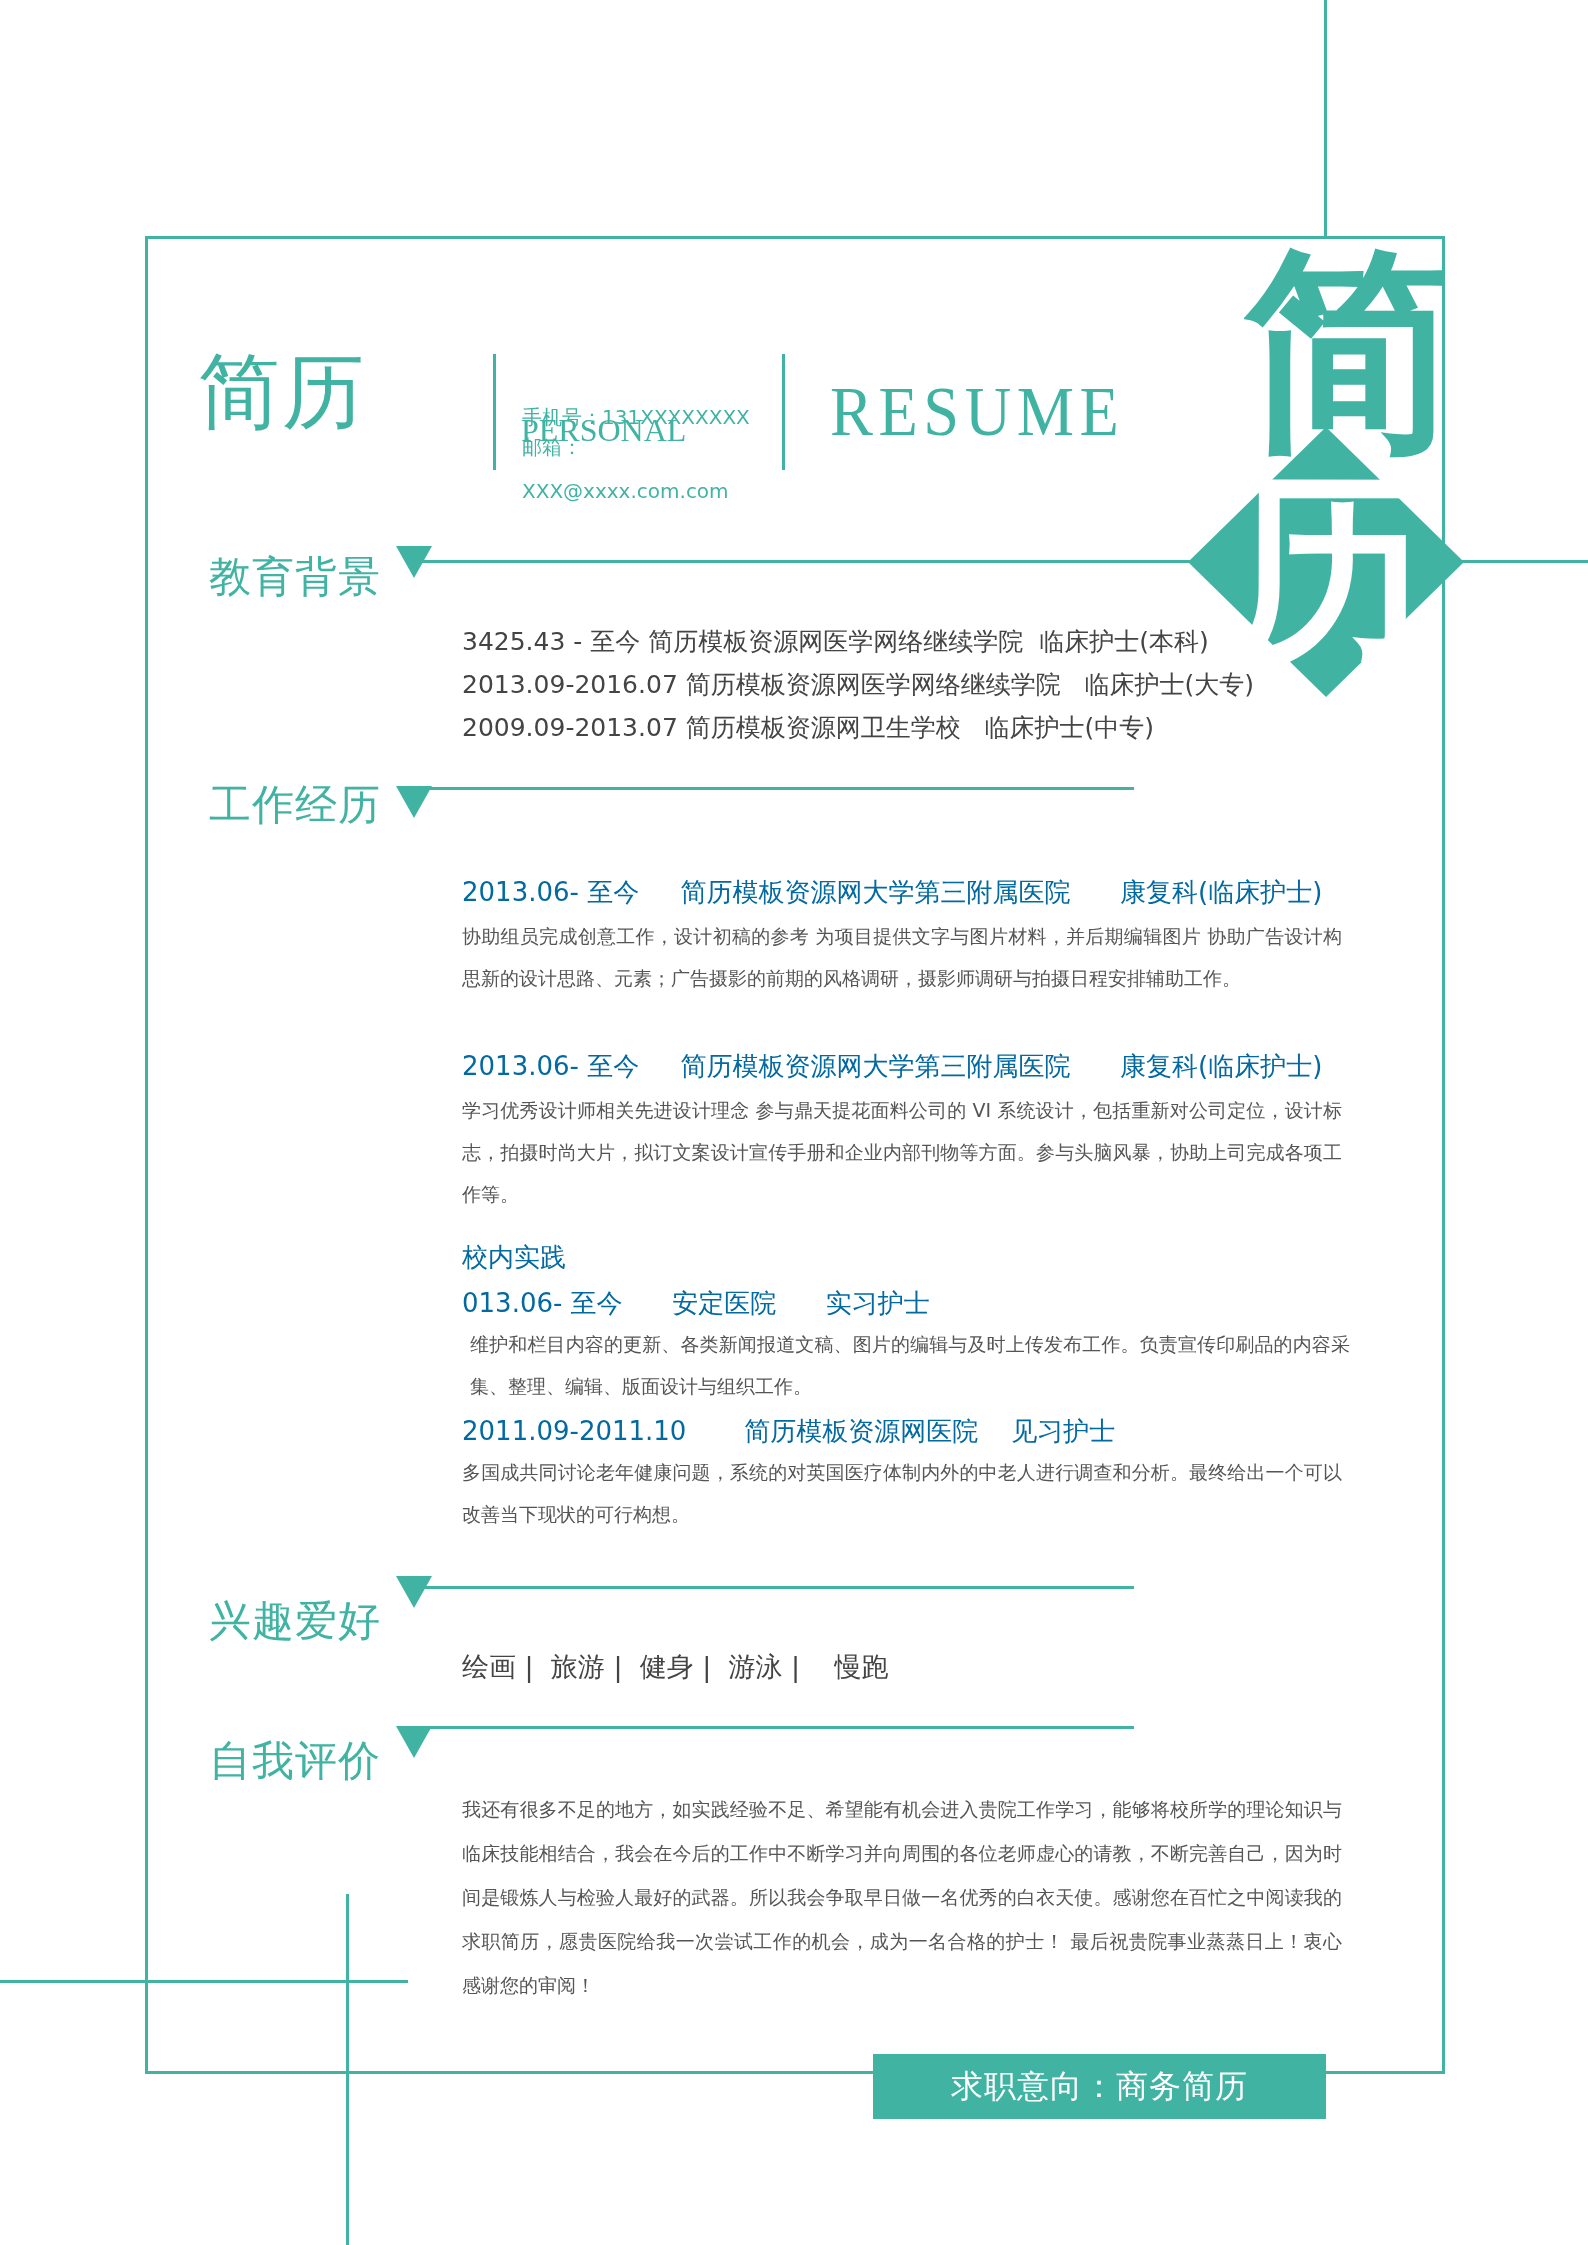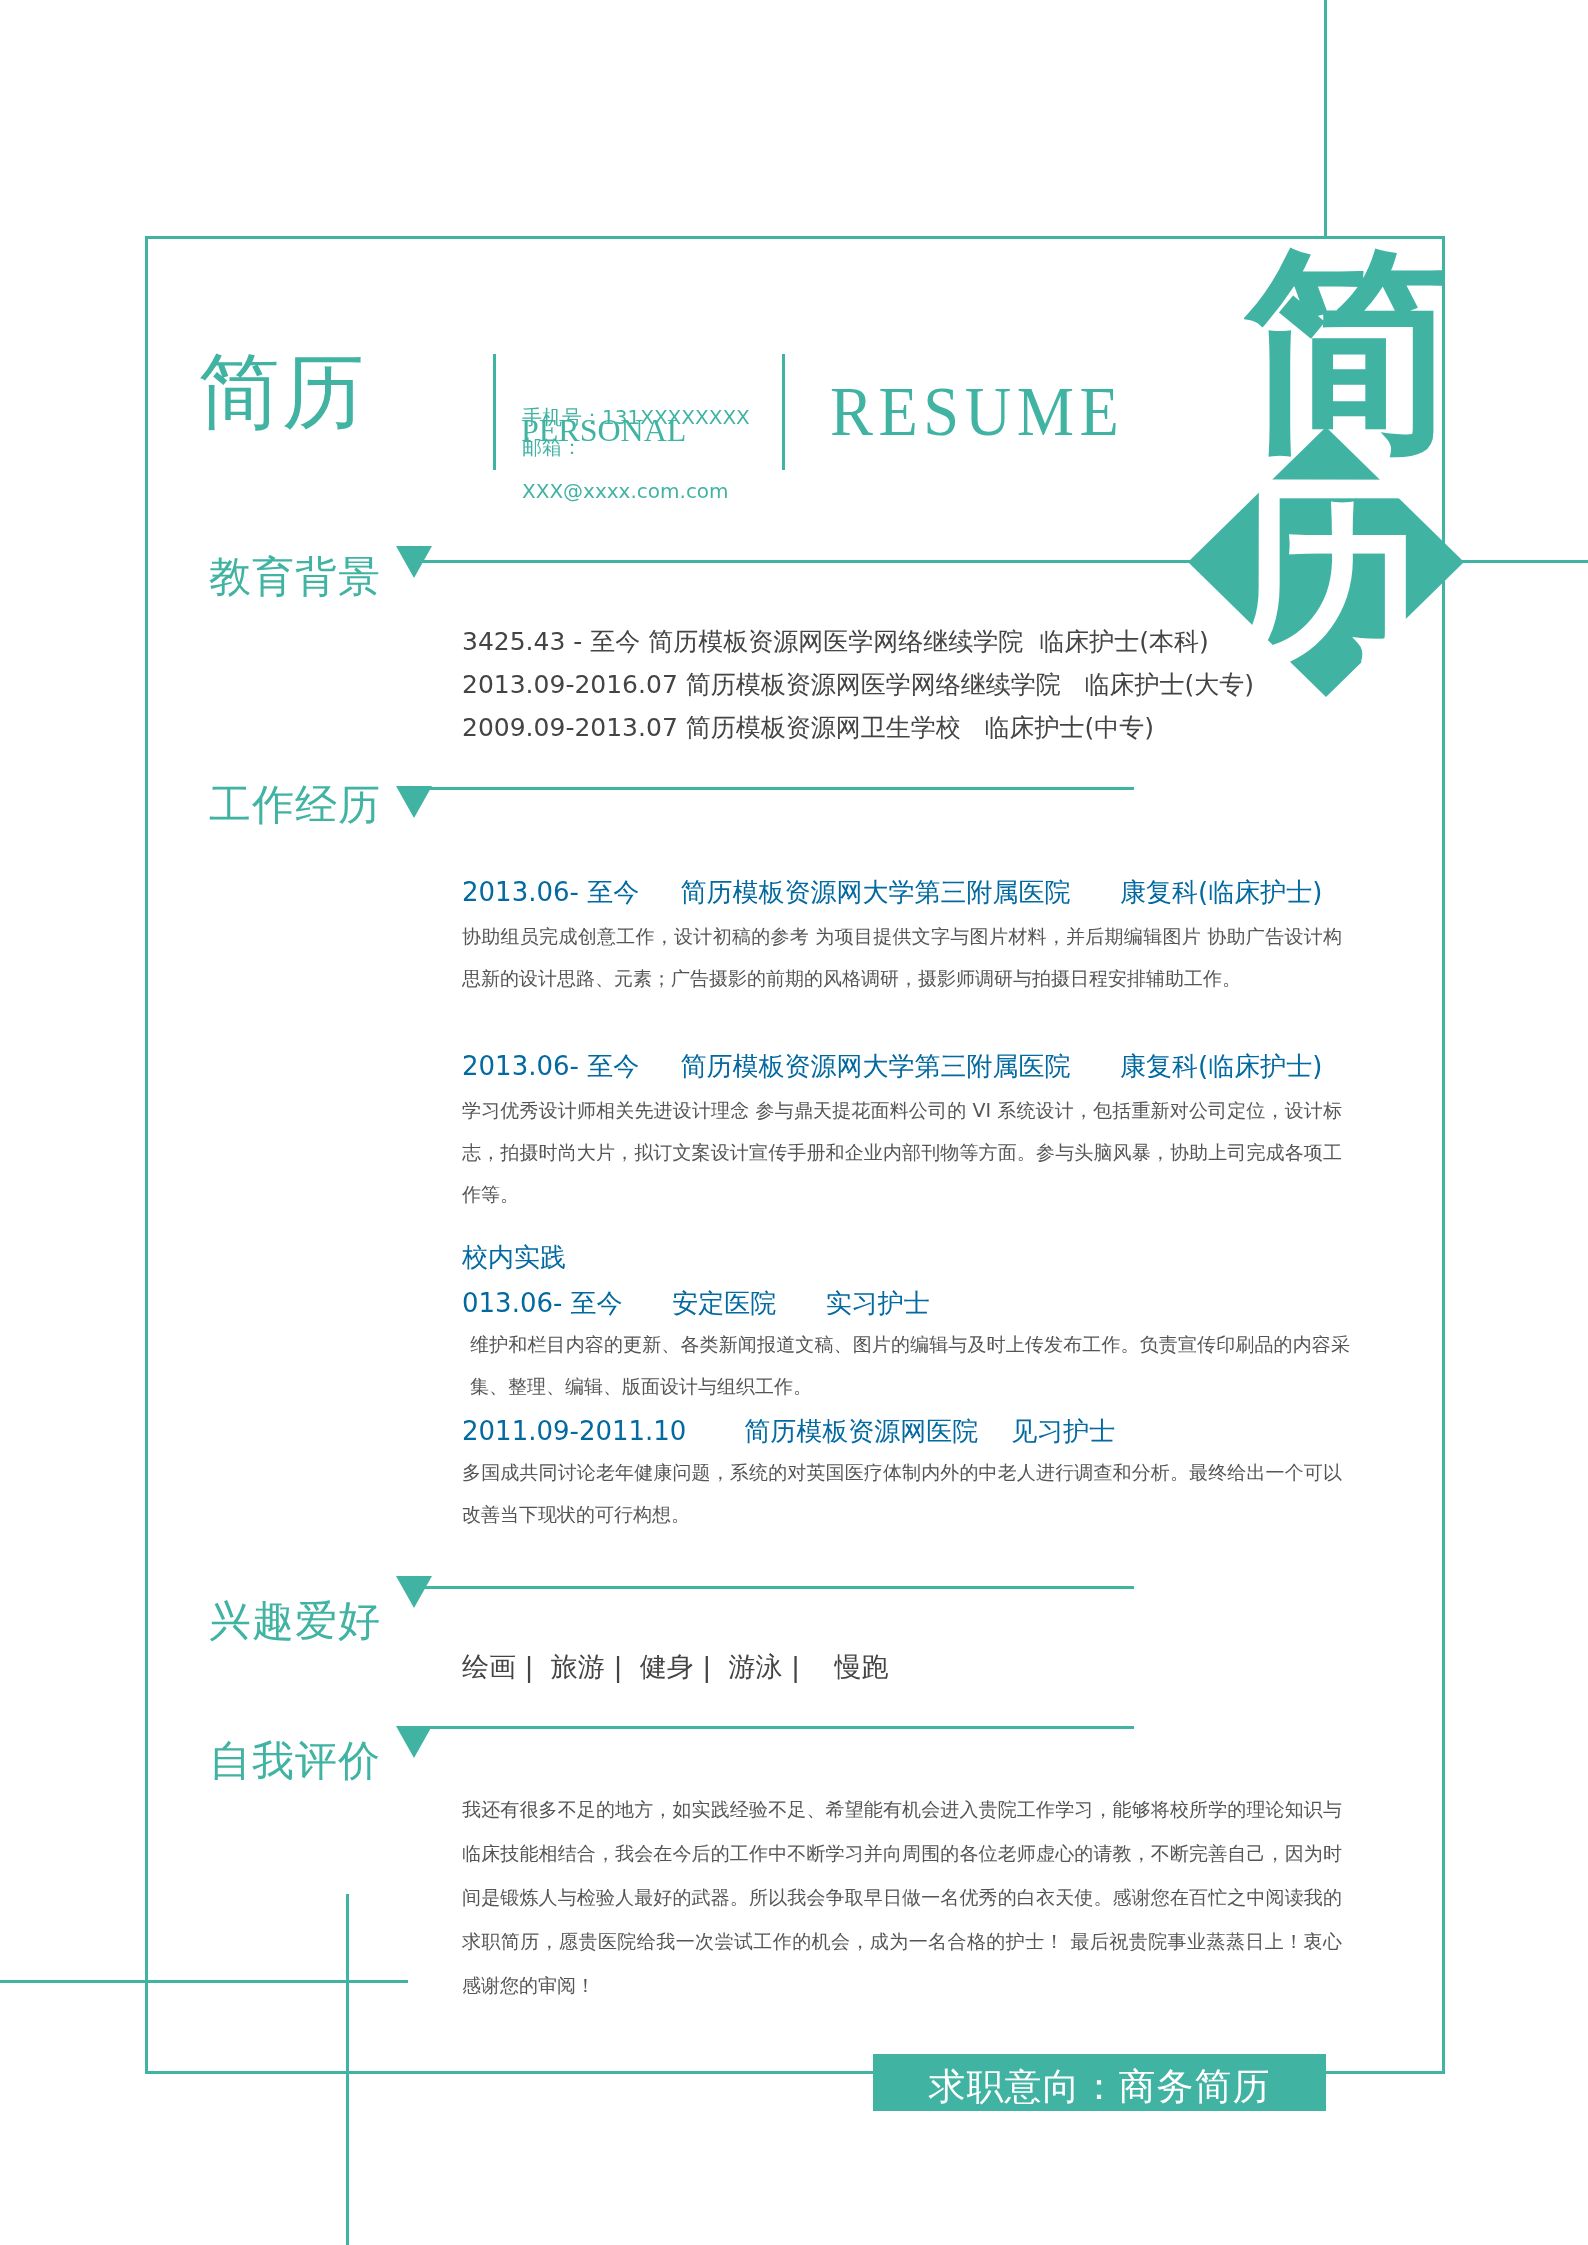--- a/index.html
+++ b/index.html
@@ -28,21 +28,21 @@
   #big-li { left: 1230px; top: 462px; width: 190px; height: 210px; font-size: 200px; line-height: 210px; font-weight: bold; color: #ffffff; text-align: center; }
 
   
   .sec-title { left: 209px; font-size: 42px; line-height: 52px; color: #41B3A3; letter-spacing: 1px; }
   .tri { width: 0; height: 0; border-left: 18px solid transparent; border-right: 18px solid transparent; border-top: 32px solid #41B3A3; }
 
   .line-text { left: 462px; font-size: 25px; line-height: 34px; color: #444; white-space: pre; }
   .body-text { left: 462px; width: 880px; font-size: 19px; line-height: 42px; color: #555; text-align: justify; }
   .job-head { left: 462px; font-size: 26px; line-height: 34px; color: #0369a1; white-space: pre; }
 
-  #intent { left: 873px; top: 2054px; width: 453px; height: 57px; background: #41B3A3; color: #fff; font-size: 37px; line-height: 65px; text-align: center; letter-spacing: 1px; }
+  #intent { left: 873px; top: 2054px; width: 453px; height: 65px; background: #41B3A3; color: #fff; font-size: 32px; line-height: 65px; text-align: center; letter-spacing: 1px; }
 </style>
 </head>
 <body>
 
 <div class="abs teal-bg vline" style="left:1324px; top:0; height:238px;"></div>
 <div class="abs" id="frame"></div>
 <div class="abs teal-bg hline" style="left:0; top:1980px; width:408px;"></div>
 <div class="abs teal-bg vline" style="left:346px; top:1894px; height:351px;"></div>
 
 <div class="abs teal nowrap" id="title-cn">简历</div>

